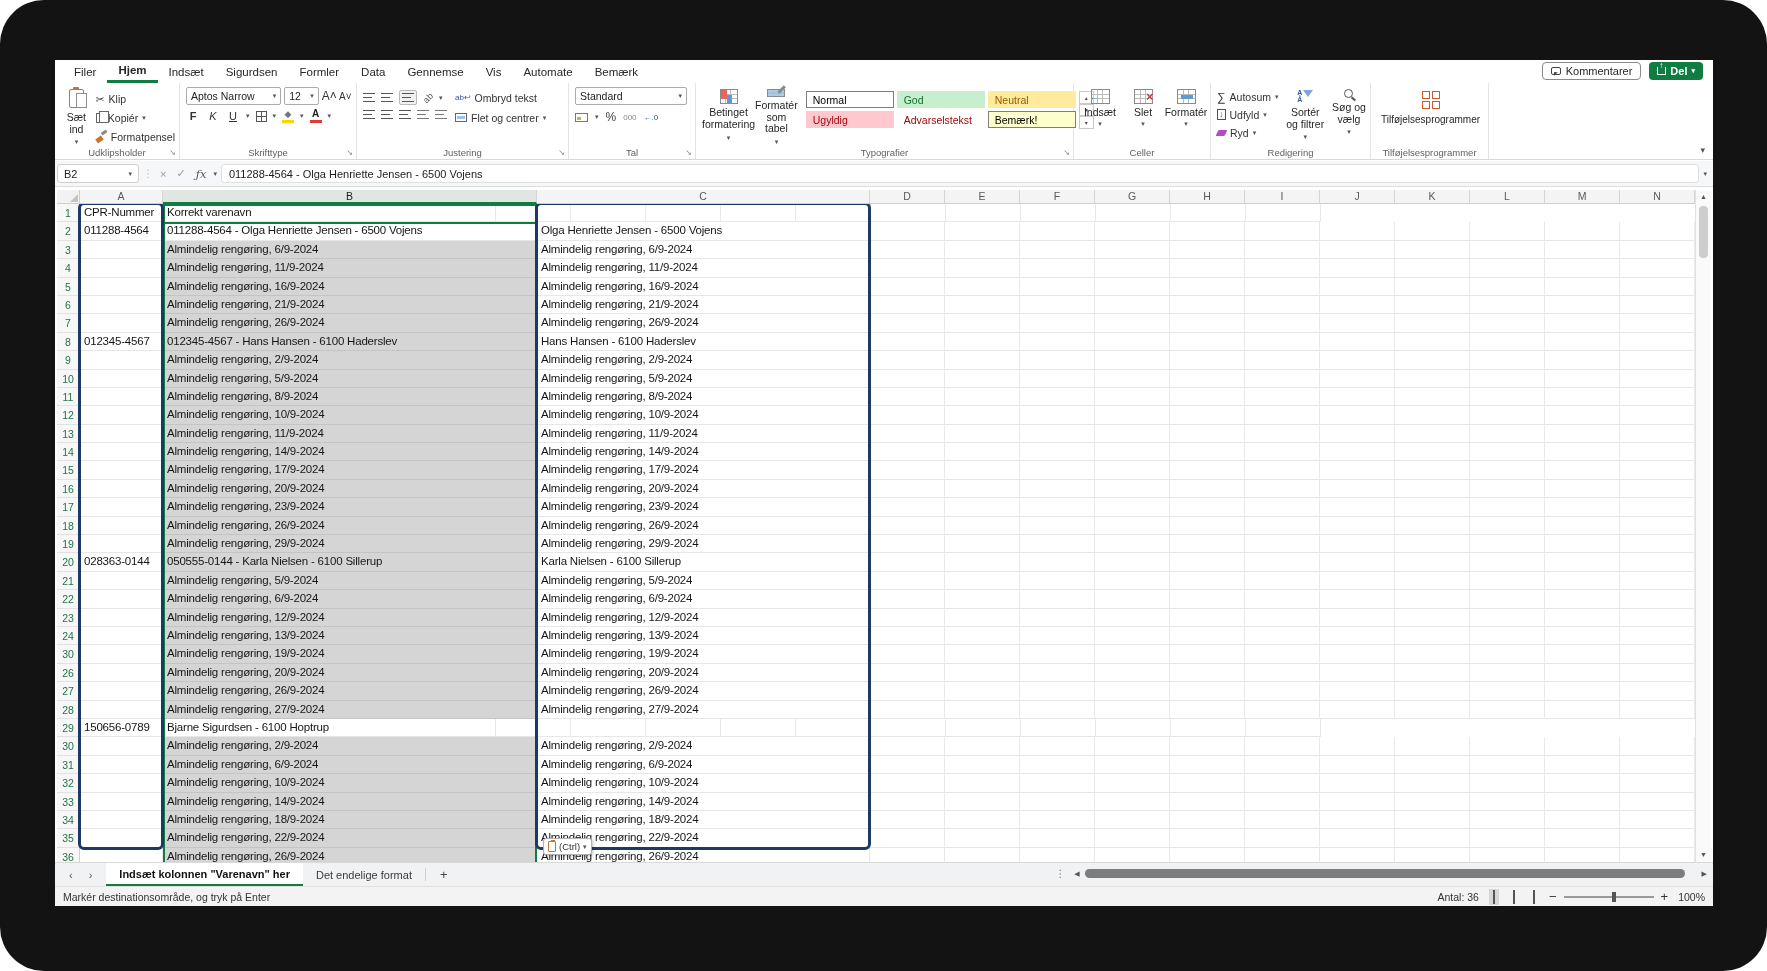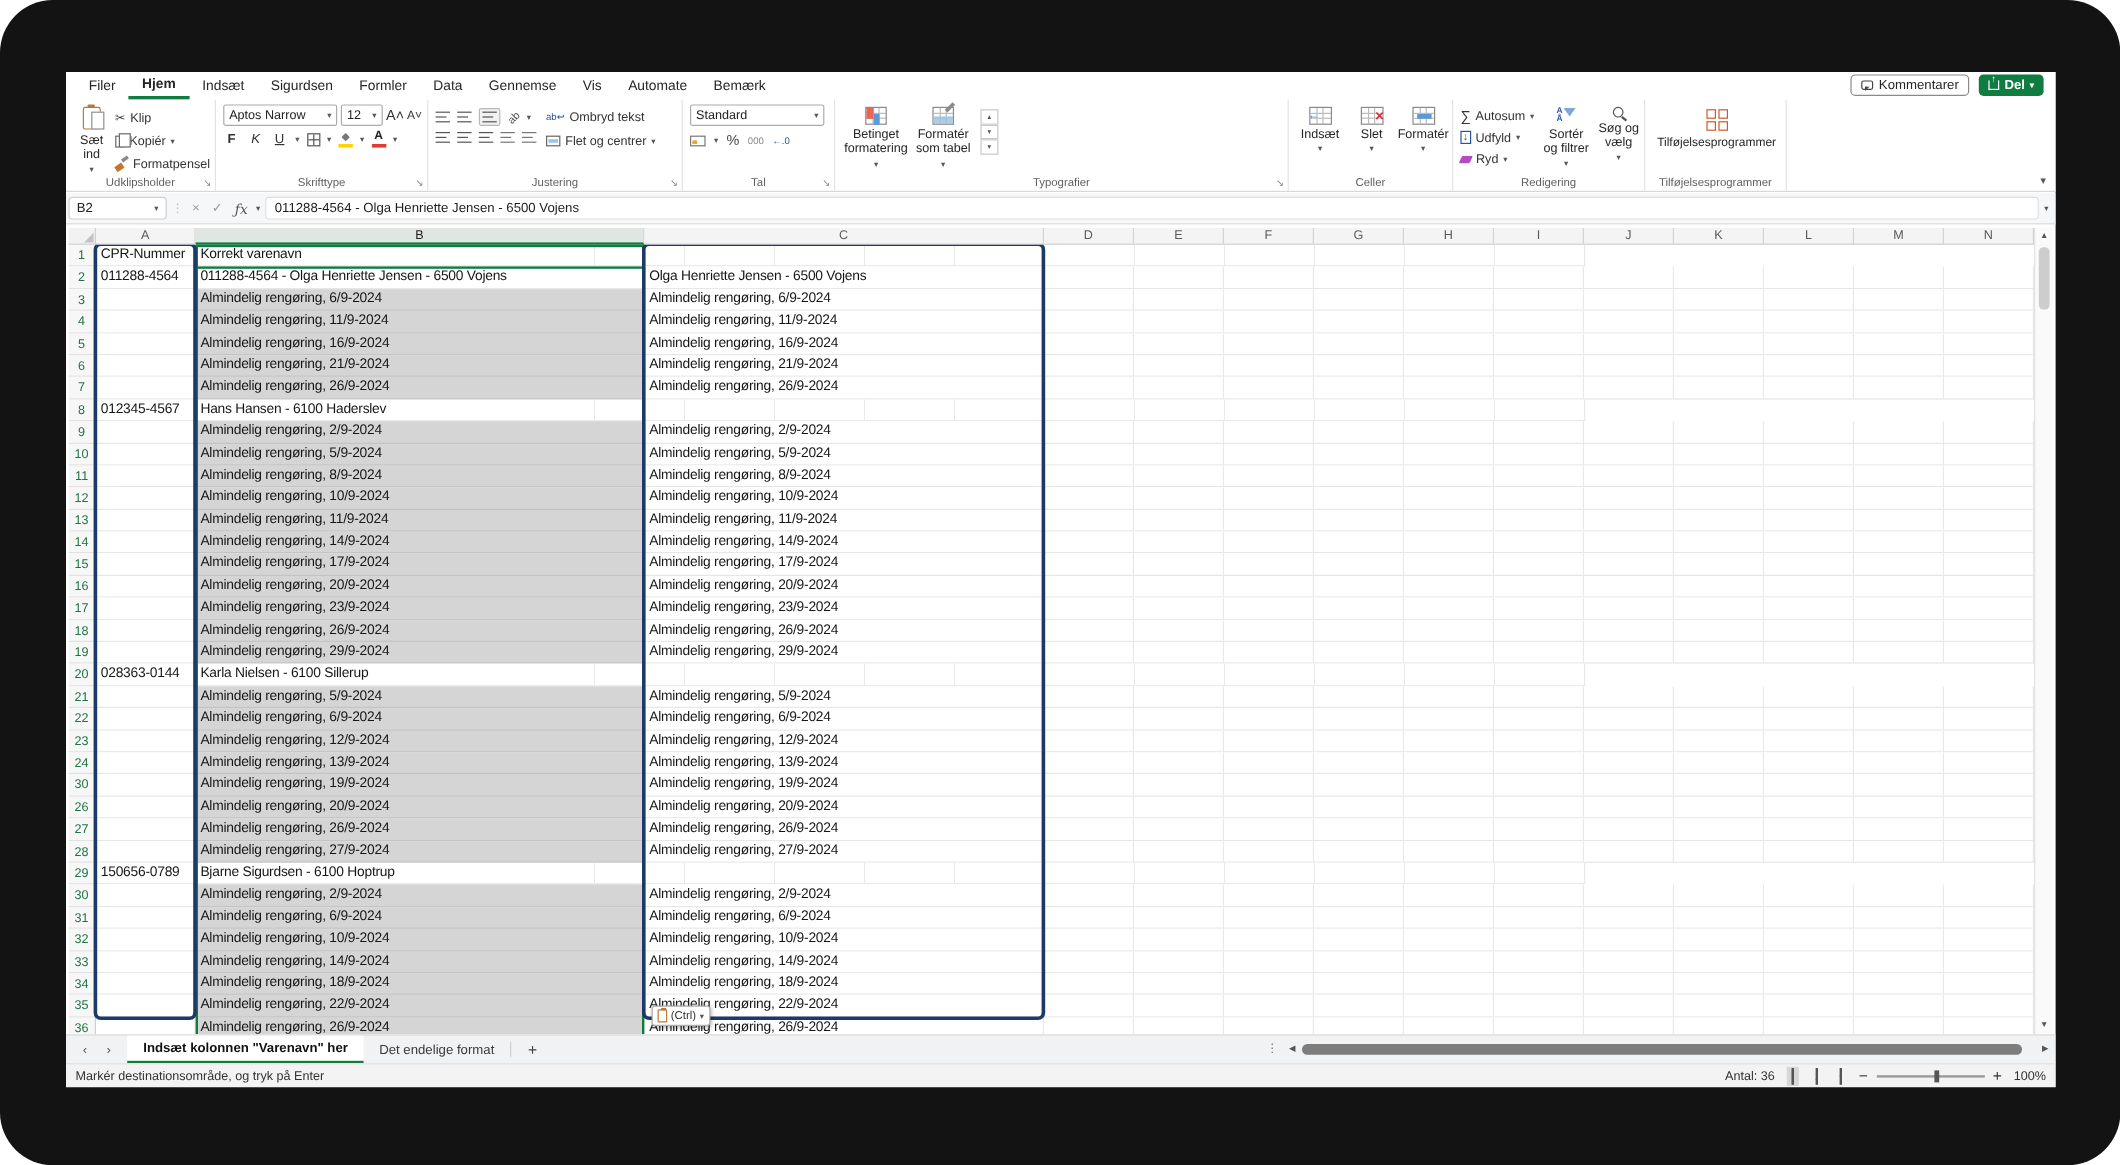--- a/index.html
+++ b/index.html
@@ -309,20 +309,28 @@
       <div class="stylebig">
         <span class="gridic cf1"></span>
         <span>Betinget formatering</span>
         <span class="carat">▾</span>
       </div>
       <div class="stylebig">
         <span class="gridic ft1"></span>
         <span>Formatér som tabel</span>
         <span class="carat">▾</span>
       </div>
+      <div id="style-gallery">
+          <span class="chip" style="background: rgb(255, 255, 255); color: rgb(0, 0, 0); border-color: rgb(127, 127, 127);">Normal</span>
+          <span class="chip" style="background: rgb(198, 239, 206); color: rgb(20, 108, 46); border-color: transparent;">God</span>
+          <span class="chip" style="background: rgb(255, 235, 156); color: rgb(156, 87, 0); border-color: transparent;">Neutral</span>
+          <span class="chip" style="background: rgb(255, 199, 206); color: rgb(156, 0, 6); border-color: transparent;">Ugyldig</span>
+          <span class="chip" style="background: rgb(255, 255, 255); color: rgb(156, 0, 6); border-color: transparent;">Advarselstekst</span>
+          <span class="chip" style="background: rgb(255, 255, 204); color: rgb(0, 0, 0); border-color: rgb(127, 127, 127);">Bemærk!</span>
+        </div>
       <div class="gal-scroll">
         <span>▴</span>
         <span>▾</span>
         <span>▾</span>
       </div>
       <div class="rglabel">Typografier</div>
       <span class="launcher">↘</span>
     </div>
 
     <div class="rgroup" style="width:137px; display:flex; gap:3px;">
@@ -543,20 +551,21 @@
           <div class="cell" style="width: 75px;"></div>
           <div class="cell" style="width: 75px;"></div>
           <div class="cell" style="width: 75px;"></div>
           <div class="cell" style="width: 75px;"></div>
           <div class="cell" style="width: 75px;"></div>
           <div class="cell" style="width: 75px;"></div>
         </div>
         <div class="grow">
           <div class="rowhdr">8</div>
           <div class="cell" style="width: 83px;">012345-4567</div>
+          <div class="cell bsel" style="width: 374px;">012345-4567 - Hans Hansen - 6100 Haderslev</div>
           <div class="cell" style="width: 333px;">Hans Hansen - 6100 Haderslev</div>
           <div class="cell" style="width: 75px;"></div>
           <div class="cell" style="width: 75px;"></div>
           <div class="cell" style="width: 75px;"></div>
           <div class="cell" style="width: 75px;"></div>
           <div class="cell" style="width: 75px;"></div>
           <div class="cell" style="width: 75px;"></div>
           <div class="cell" style="width: 75px;"></div>
           <div class="cell" style="width: 75px;"></div>
           <div class="cell" style="width: 75px;"></div>
@@ -746,20 +755,21 @@
           <div class="cell" style="width: 75px;"></div>
           <div class="cell" style="width: 75px;"></div>
           <div class="cell" style="width: 75px;"></div>
           <div class="cell" style="width: 75px;"></div>
           <div class="cell" style="width: 75px;"></div>
           <div class="cell" style="width: 75px;"></div>
         </div>
         <div class="grow">
           <div class="rowhdr">20</div>
           <div class="cell" style="width: 83px;">028363-0144</div>
+          <div class="cell bsel" style="width: 374px;">050555-0144 - Karla Nielsen - 6100 Sillerup</div>
           <div class="cell" style="width: 333px;">Karla Nielsen - 6100 Sillerup</div>
           <div class="cell" style="width: 75px;"></div>
           <div class="cell" style="width: 75px;"></div>
           <div class="cell" style="width: 75px;"></div>
           <div class="cell" style="width: 75px;"></div>
           <div class="cell" style="width: 75px;"></div>
           <div class="cell" style="width: 75px;"></div>
           <div class="cell" style="width: 75px;"></div>
           <div class="cell" style="width: 75px;"></div>
           <div class="cell" style="width: 75px;"></div>

